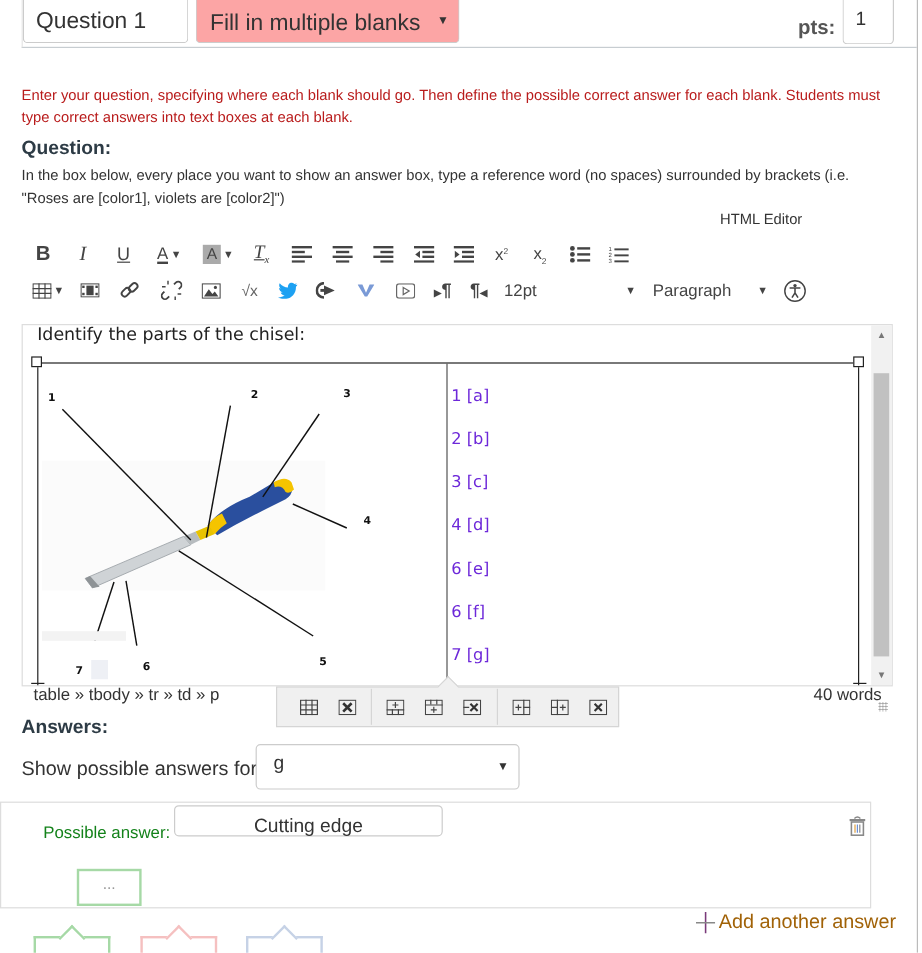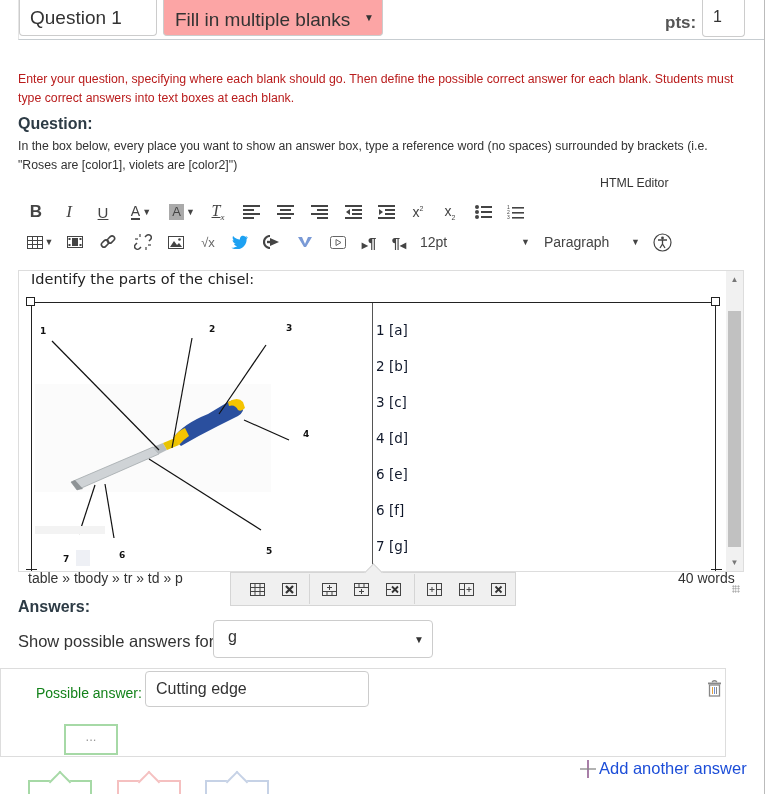--- a/index.html
+++ b/index.html
@@ -31,21 +31,21 @@
 
   
   .editor { position: absolute; left: 18px; top: 258px; width: 726px; height: 302px; border: 1px solid #ddd; overflow: hidden; background: #fff; margin-top: 12px; }
   .editor-title { position: absolute; left: 12px; top: 0; font-family: "DejaVu Sans", sans-serif; font-size: 14.5px; color: #222; }
   .tbl { position: absolute; left: 12px; top: 31px; width: 685px; height: 280px; border-top: 1px solid #222; }
   .tbl .lv { position: absolute; left: 0; top: 0; width: 1px; height: 270px; background: #222; }
   .tbl .mv { position: absolute; left: 341px; top: 0; width: 1px; height: 270px; background: #555; }
   .tbl .rv { position: absolute; left: 684px; top: 0; width: 1px; height: 270px; background: #222; }
   .handle { position: absolute; width: 9px; height: 9px; border: 1px solid #222; background: #fff; }
   .tick-bottom { position: absolute; width: 11px; height: 1px; background: #222; }
-  .answer-lines { position: absolute; left: 345px; top: 17px; font-family: "DejaVu Sans", sans-serif; font-size: 13.5px; color: #0f172a; }
+  .answer-lines { position: absolute; left: 345px; top: 17px; font-family: "DejaVu Sans", sans-serif; font-size: 13.5px; color: #6d28d9; }
   .answer-lines div { height: 36px; line-height: 20px; }
   .scrollbar { position: absolute; right: 0; top: 0; width: 17px; height: 300px; background: #f1f1f1; }
   .scrollbar .thumb { position: absolute; left: 2px; top: 40px; width: 13px; height: 236px; background: #c1c1c1; }
   .scrollbar .up, .scrollbar .down { position: absolute; left: 0; width: 17px; text-align: center; font-size: 8px; color: #777; }
   .scrollbar .up { top: 4px; } .scrollbar .down { bottom: 4px; }
 
   .diagram { position: absolute; left: 13px; top: 34px; width: 330px; height: 262px; }
 
   .statusbar-path { position: absolute; left: 28px; top: 570px; font-size: 14px; color: #333; }
   .word-count { position: absolute; left: 678px; top: 570px; font-size: 14px; color: #333; }
@@ -56,25 +56,25 @@
   .tp-btn { width: 33px; display: flex; justify-content: center; }
   .tp-sep { width: 1px; height: 30px; background: #d5d5d5; margin: 0 4px; }
 
   .answers-heading { position: absolute; left: 18px; top: 598px; font-size: 16px; font-weight: bold; color: #2d3b45; }
   .show-label { position: absolute; left: 18px; top: 632px; font-size: 16.5px; color: #333; }
   .blank-select { position: absolute; left: 213px; top: 620px; width: 220px; height: 38px; border: 1px solid #ccc; border-radius: 4px; font-size: 16px; color: #333; padding: 7px 14px; background: #fff; }
   .blank-select .caret { position: absolute; right: 8px; top: 13px; font-size: 10px; }
 
   .answer-box { position: absolute; left: 0; top: 668px; width: 726px; height: 89px; border: 1px solid #ddd; }
   .pa-label { position: absolute; left: 35px; top: 16px; font-size: 14px; color: #13821a; }
-  .pa-input { position: absolute; left: 144px; top: 2px; width: 224px; height: 36px; border: 1px solid #ccc; border-radius: 4px; font-size: 16px; color: #333; padding: 8px 10px; background: #fff; }
+  .pa-input { position: absolute; left: 144px; top: 2px; width: 224px; height: 26px; border: 1px solid #ccc; border-radius: 4px; font-size: 16px; color: #333; padding: 8px 10px; background: #fff; text-align: center; }
   .trash { position: absolute; left: 706px; top: 11px; }
   .comment-btn { position: absolute; left: 63px; top: 55px; width: 54px; height: 31px; border: 2px solid #a6d9a6; color: #999; font-size: 13px; text-align: center; line-height: 22px; }
 
-  .add-answer { position: absolute; left: 580px; top: 759px; font-size: 16.5px; color: #1d4ed8; display: flex; align-items: center; }
+  .add-answer { position: absolute; left: 580px; top: 759px; font-size: 16.5px; color: #a16207; display: flex; align-items: center; }
   .add-answer .plus { margin-right: 3px; }
 
   .flag { position: absolute; top: 780px; width: 64px; height: 20px; border: 2px solid; border-bottom: none; }
   .flag::before { content: ""; position: absolute; left: 22px; top: -8px; width: 14px; height: 14px; background: #fff; border-left: 2px solid; border-top: 2px solid; border-color: inherit; transform: rotate(45deg); }
   .flag-green { left: 28px; border-color: #a6d9a6; }
   .flag-red { left: 117px; border-color: #f5c0c0; }
   .flag-blue { left: 205px; border-color: #c6d2e6; }
 </style>
 </head>
 <body>

